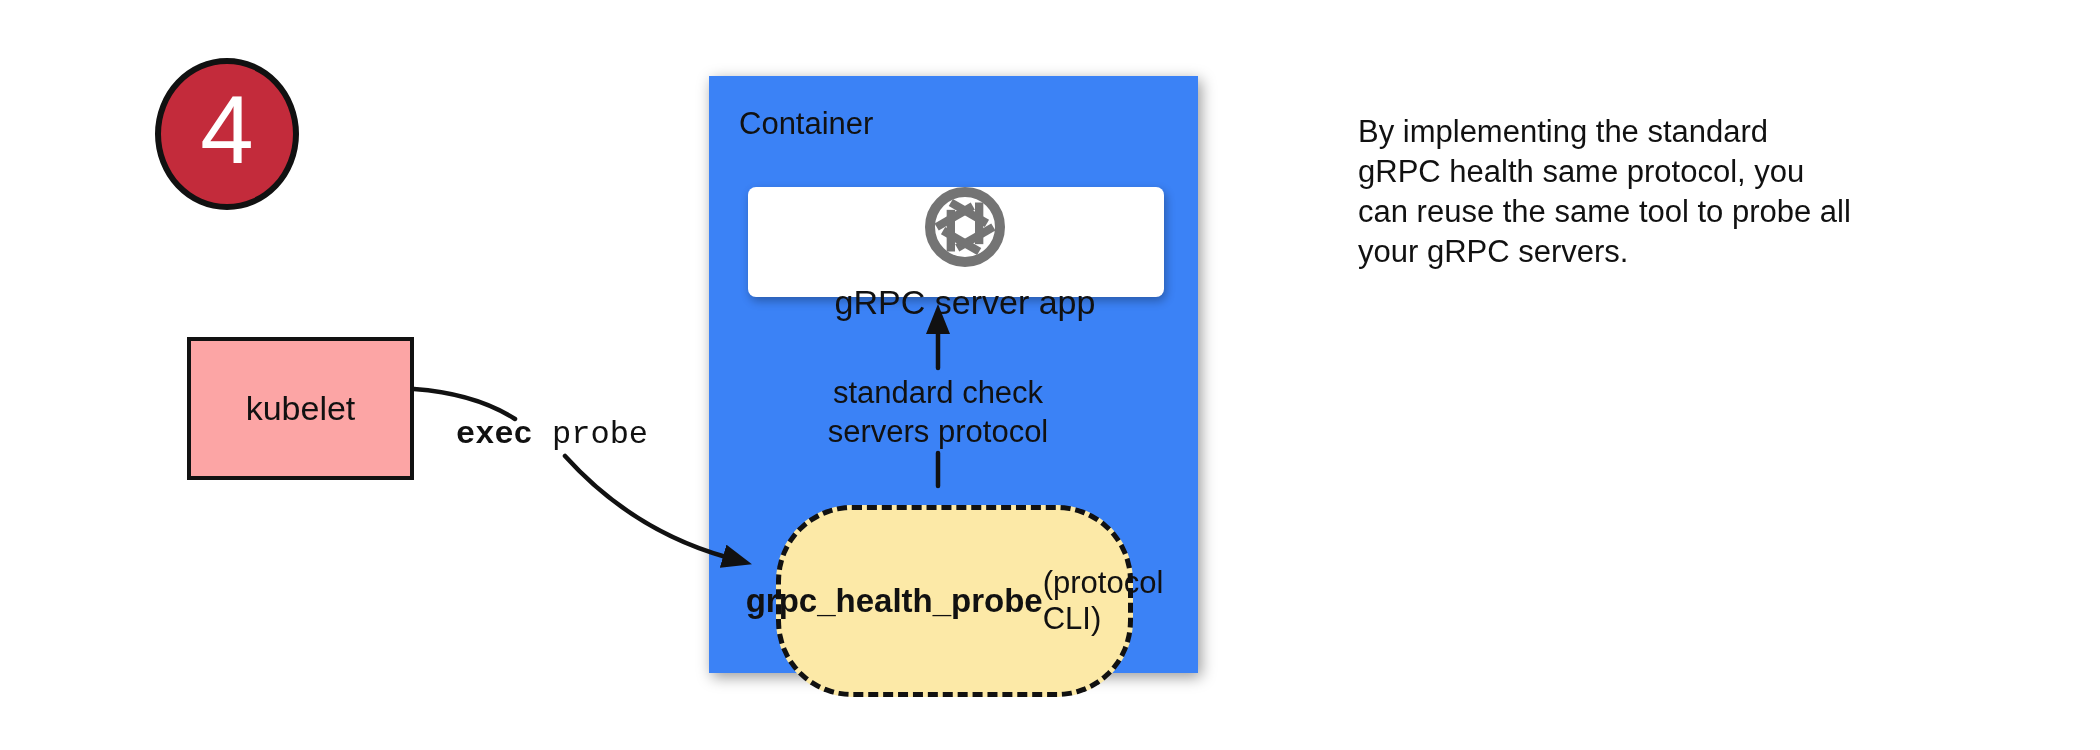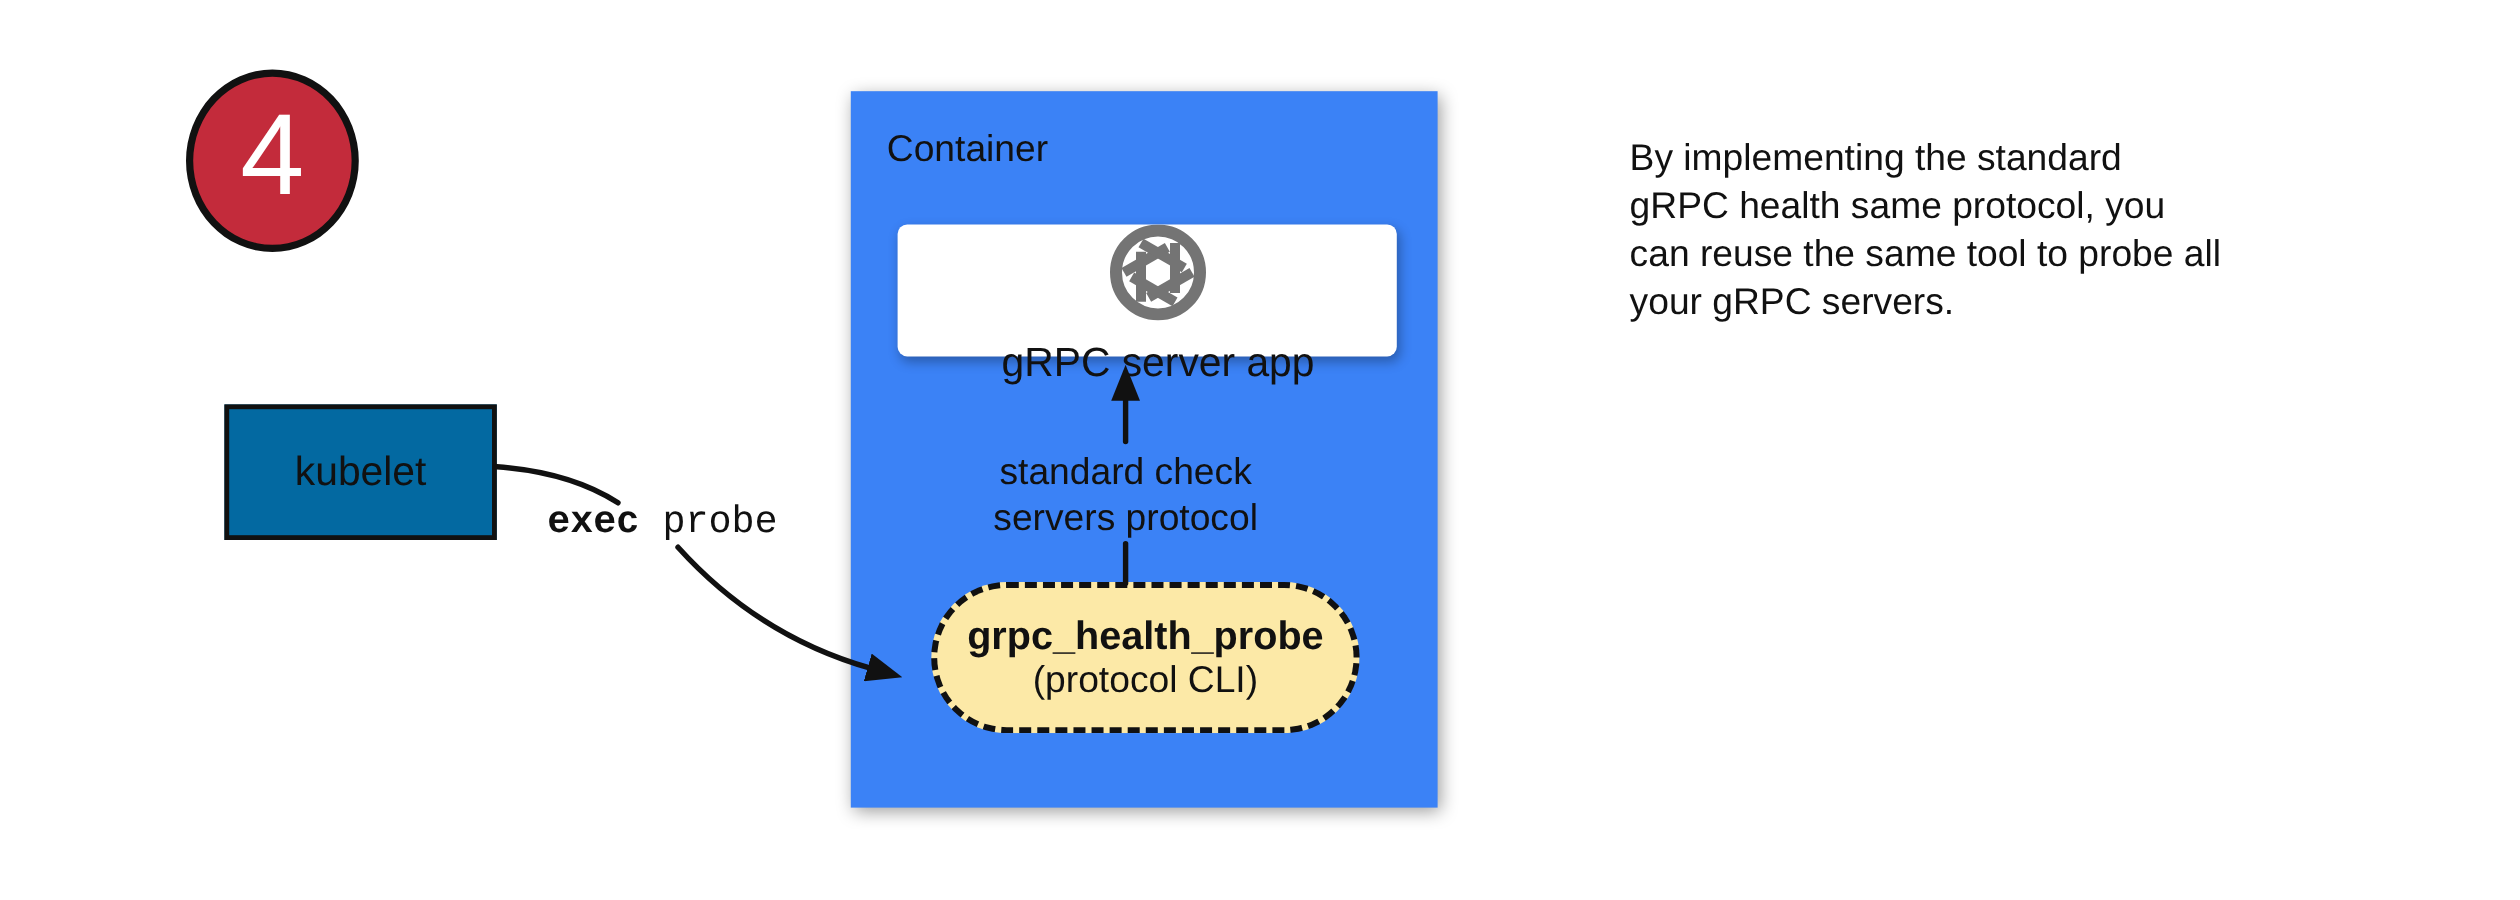--- a/index.html
+++ b/index.html
@@ -26,22 +26,22 @@
   .badge-num {
     color: #ffffff;
     font-size: 96px;
     line-height: 1;
     padding-bottom: 8px;
   }
   
   .kubelet-box {
     position: absolute;
     left: 187px; top: 337px;
-    width: 227px; height: 113px;
-    background: #0369a1;
+    width: 227px; height: 143px;
+    background: #fca5a5;
     border: 4px solid #111111;
     box-sizing: border-box;
     display: flex; align-items: center; justify-content: center;
     font-size: 34px;
   }
   
   .container-box {
     position: absolute;
     left: 693px; top: 76px;
     width: 489px; height: 597px;
@@ -67,27 +67,27 @@
     padding-left: 18px;
     box-sizing: border-box;
     gap: 16px;
     flex-direction: column;
   }
   .server-label { font-size: 34px; }
   .aperture { width: 80px; height: 80px; flex: 0 0 auto; }
   
   .probe-box {
     position: absolute;
-    left: 67px; top: 409px;
-    width: 357px; height: 126px;
+    left: 67px; top: 429px;
+    width: 357px; height: 192px;
     background: #FCE9A7;
     border: 5px dashed #111111;
     border-radius: 76px;
     box-sizing: border-box;
-    display: flex; flex-direction: column; align-items: center; justify-content: center;
+    display: flex; flex-direction: row; align-items: center; justify-content: center;
   }
   .probe-title { font-size: 33px; font-weight: bold; line-height: 38px; }
   .probe-subtitle { font-size: 31px; line-height: 36px; }
   
   .protocol-label {
     position: absolute;
     left: 763px; top: 373px;
     width: 350px;
     text-align: center;
     font-size: 31px;

